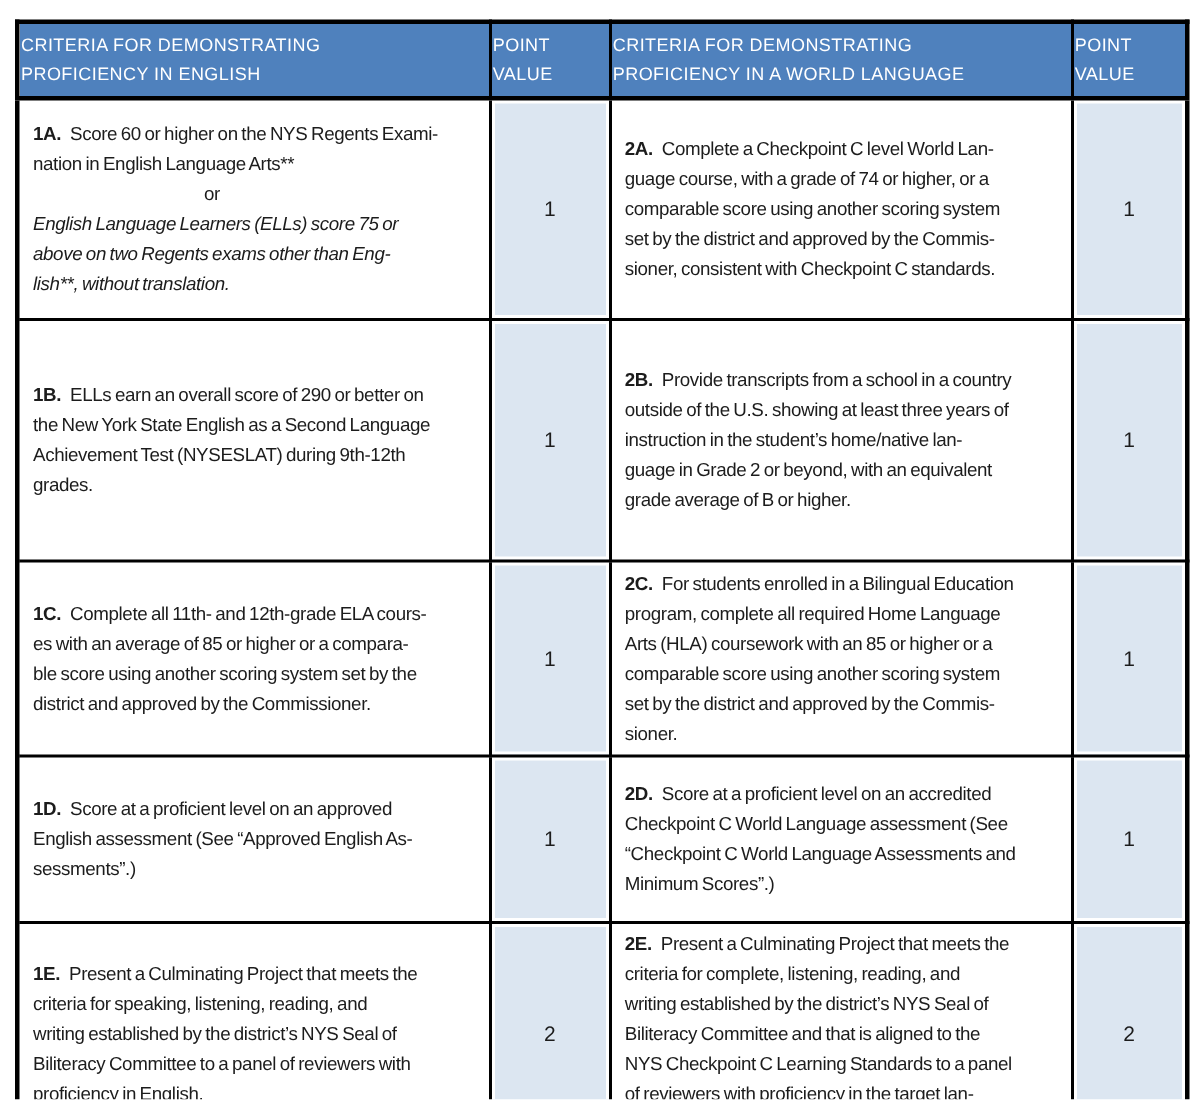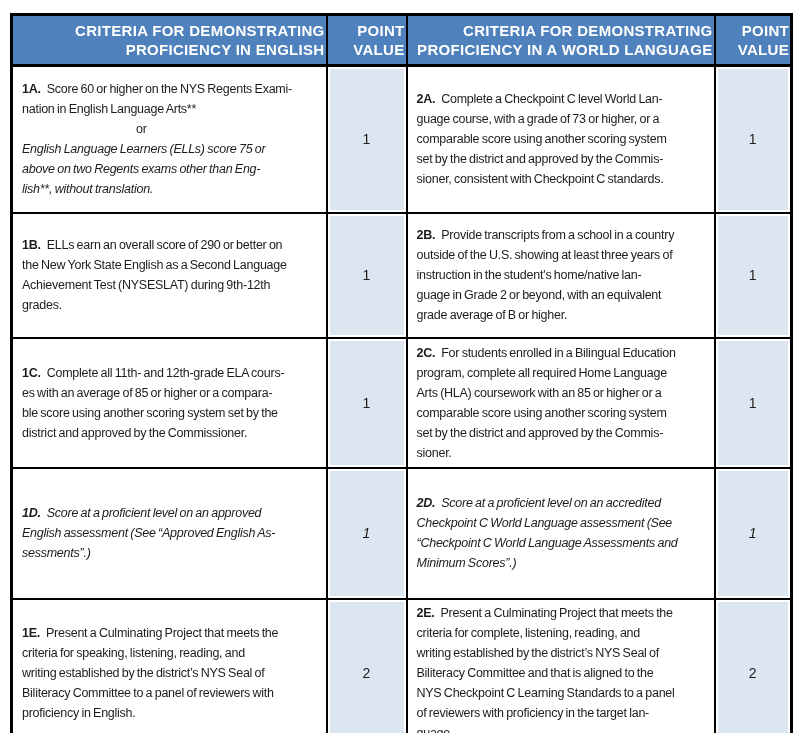--- a/index.html
+++ b/index.html
@@ -30,34 +30,34 @@
     table-layout: fixed;
     border: 3px solid var(--border, #000);
   }
   th, td {
     border: 2px solid var(--border, #000);
     overflow: hidden;
   }
   thead th {
     background: var(--header_bg, #4f81bd);
     color: var(--header_text, #fff);
-    font-size: 15px;
-    font-weight: 700;
+    font-size: 12px;
+    font-weight: 400;
     letter-spacing: 0.3px;
     line-height: 19px;
-    text-align: right;
+    text-align: left;
     vertical-align: middle;
     white-space: pre-line;
     border-bottom: 3px solid var(--border, #000);
   }
   tr.hrow { height: 51px; }
   tr.rA { height: 147px; }
-  tr.rB { height: 125px; }
+  tr.rB { height: 161px; }
   tr.rC { height: 130px; }
-  tr.rD { height: 131px; font-style: italic; }
+  tr.rD { height: 111px; }
   tr.rE { height: 145px; }
   td.crit {
     background: #ffffff;
     vertical-align: middle;
     padding: 3px 4px 3px 9px;
     font-size: 12.5px;
     line-height: 20px;
     letter-spacing: -0.25px;
     word-spacing: -0.8px;
     color: var(--text, #1c1c1c);
@@ -99,21 +99,21 @@
       </tr>
     </thead>
     <tbody>
       <tr class="rA">
         <td class="crit"><b class="cid">1A.</b><span class="pre">Score 60 or higher on the NYS Regents Exami-
 nation in English Language Arts**</span><span class="or-line">or</span><span class="pre block">English Language Learners (ELLs) score 75 or
 above on two Regents exams other than Eng-
 lish**, without translation.</span></td>
         <td class="pt">1</td>
         <td class="crit"><b class="cid">2A.</b><span class="pre">Complete a Checkpoint C level World Lan-
-guage course, with a grade of 73 or higher, or a
+guage course, with a grade of 74 or higher, or a
 comparable score using another scoring system
 set by the district and approved by the Commis-
 sioner, consistent with Checkpoint C standards.</span></td>
         <td class="pt">1</td>
       </tr>
       <tr class="rB">
         <td class="crit"><b class="cid">1B.</b><span class="pre">ELLs earn an overall score of 290 or better on
 the New York State English as a Second Language
 Achievement Test (NYSESLAT) during 9th-12th
 grades.</span></td>

